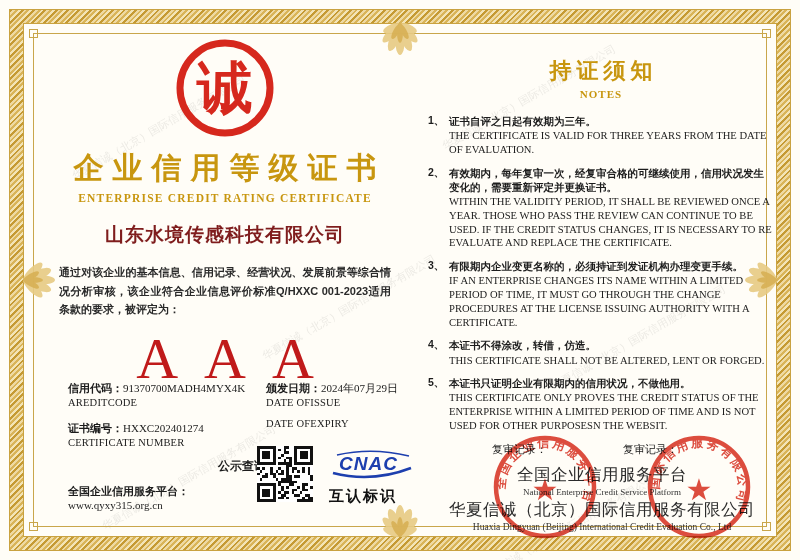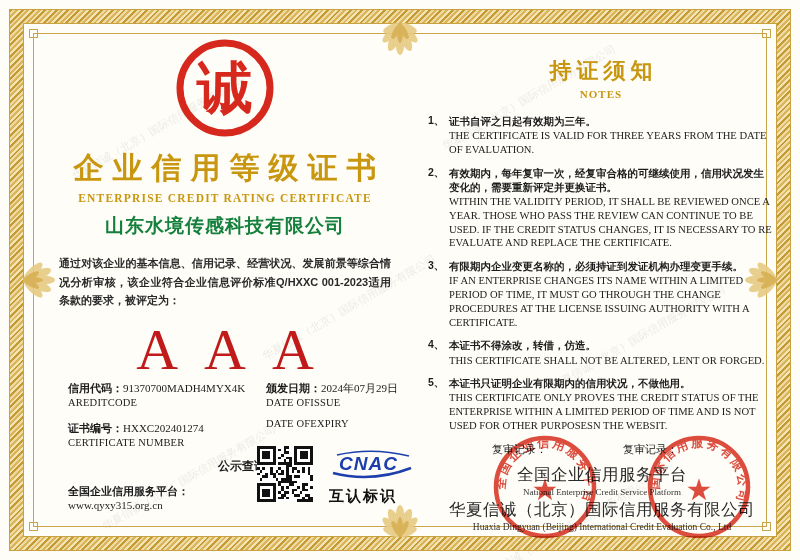--- a/index.html
+++ b/index.html
@@ -26,21 +26,21 @@
   .wm { position:absolute; font-family:"Liberation Serif", serif; font-size:11px;
     color:rgba(110,110,110,0.13); transform:rotate(-30deg); white-space:nowrap; pointer-events:none; }
 
   
   .left-col { position:absolute; left:56px; top:36px; width:338px; text-align:center; }
   .logo { display:inline-block; }
   .title-cn { margin-top:4px; font-size:30px; font-weight:bold; letter-spacing:9px;
     color:#c8960f; padding-left:9px; }
   .title-en { margin-top:3px; font-family:"Liberation Serif", serif; font-weight:bold;
     font-size:11.5px; letter-spacing:1.2px; color:#c8960f; }
-  .company { margin-top:9px; font-size:19px; font-weight:bold; color:#15803d; letter-spacing:1px; }
+  .company { margin-top:18px; font-size:19px; font-weight:bold; color:#7f1d1d; letter-spacing:1px; }
   .body-text { margin-top:15px; text-align:justify; font-size:11px; line-height:1.7;
     font-weight:bold; color:#2a2a2a; padding:0 3px; }
   .rating { margin-top:6px; font-family:"Liberation Serif", serif; font-size:58px;
     color:#c01a1a; letter-spacing:26px; padding-left:26px; }
 
   .details { position:absolute; left:68px; top:378px; width:335px; display:flex; }
   .d-col1 { width:198px; text-align:left; }
   .d-col2 { width:137px; text-align:left; }
   .d-label { font-size:11px; font-weight:bold; color:#1c1c1c; }
   .d-value { font-family:"Liberation Serif", serif; font-size:11px; color:#1c1c1c; }

